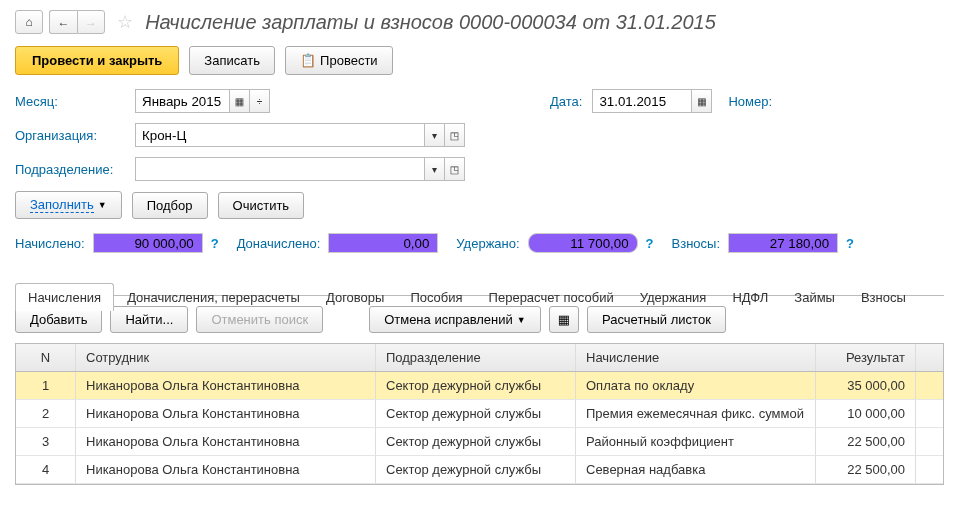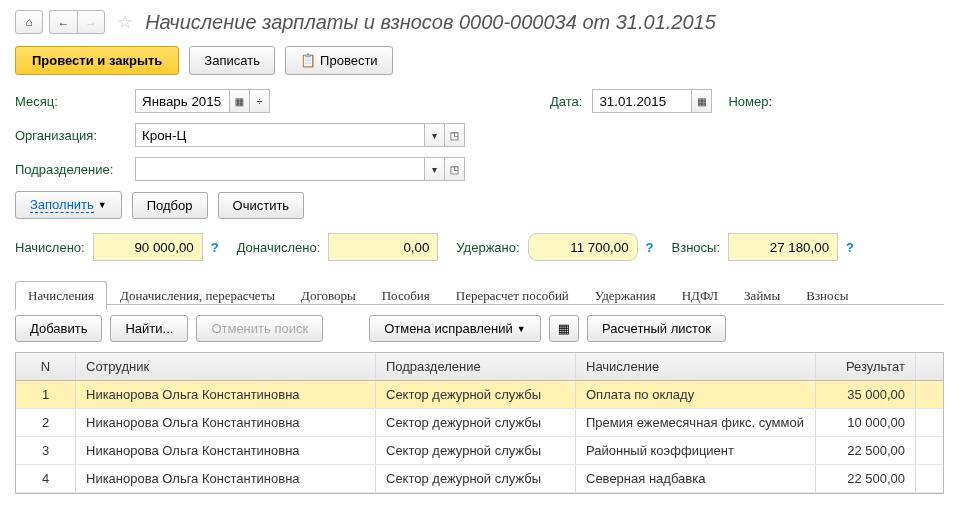--- a/index.html
+++ b/index.html
@@ -9,30 +9,30 @@
 .nav-grp { display: flex; }
 .nav-grp .nav-btn:first-child { border-radius: 3px 0 0 3px; border-right: none; }
 .nav-grp .nav-btn:last-child { border-radius: 0 3px 3px 0; }
 .star { font-size: 18px; color: #ccc; margin: 0 6px; }
 .page-title { font-size: 20px; color: #555; font-weight: normal; font-style: italic; }
 .toolbar { display: flex; gap: 10px; margin-bottom: 14px; }
 .btn { border: 1px solid #aaa; background: linear-gradient(#fff,#e8e8e8); padding: 5px 14px; border-radius: 3px; cursor: pointer; font-size: 13px; display: flex; align-items: center; gap: 4px; }
 .btn-primary { background: linear-gradient(#ffe066,#ffcc33); border-color: #d4a017; font-weight: bold; padding: 6px 16px; }
 .btn-disabled { color: #aaa; cursor: default; }
 .form-row { display: flex; align-items: center; margin-bottom: 10px; gap: 10px; }
-.label { color: #14532d; }
+.label { color: #0369a1; }
 .input-group { display: flex; }
 .input { border: 1px solid #bbb; padding: 3px 6px; height: 24px; background: #fff; }
 .input-btn { border: 1px solid #bbb; border-left: none; background: linear-gradient(#fff,#eee); width: 20px; height: 24px; display: flex; align-items: center; justify-content: center; cursor: pointer; font-size: 10px; }
 .dotted-link { border-bottom: 1px dashed #0066cc; color: #0066cc; cursor: pointer; }
 .help-icon { color: #0088cc; cursor: pointer; font-weight: bold; }
 .totals-row { display: flex; align-items: center; gap: 8px; margin: 14px 0; }
-.total-field { border: 1px solid #ccc; padding: 3px 8px; height: 28px; text-align: right; background: #fef9c3; }
+.total-field { border: 1px solid #ccc; padding: 3px 8px; height: 20px; text-align: right; background: #8b5cf6; }
 .tabs { display: flex; border-bottom: 1px solid #bbb; margin-bottom: 10px; }
-.tab { padding: 6px 12px; border: 1px solid transparent; border-bottom: none; cursor: pointer; position: relative; top: 6px; font-family: Liberation Serif, serif; }
+.tab { padding: 6px 12px; border: 1px solid transparent; border-bottom: none; cursor: pointer; position: relative; top: 16px; }
 .tab.active { border-color: #bbb; background: #fff; border-radius: 3px 3px 0 0; }
 .sub-toolbar { display: flex; gap: 8px; margin-bottom: 10px; align-items: center; }
 .grid { border: 1px solid #bbb; }
 .grid-header { display: flex; background: linear-gradient(#f5f5f5,#e8e8e8); border-bottom: 1px solid #bbb; }
 .grid-cell { padding: 6px 10px; border-right: 1px solid #ddd; overflow: hidden; white-space: nowrap; }
 .grid-row { display: flex; border-bottom: 1px solid #e5e5e5; }
 .grid-row.selected { background: #fff2b3; }
 .col-n { width: 60px; text-align: center; }
 .col-emp { width: 300px; }
 .col-dept { width: 200px; }

